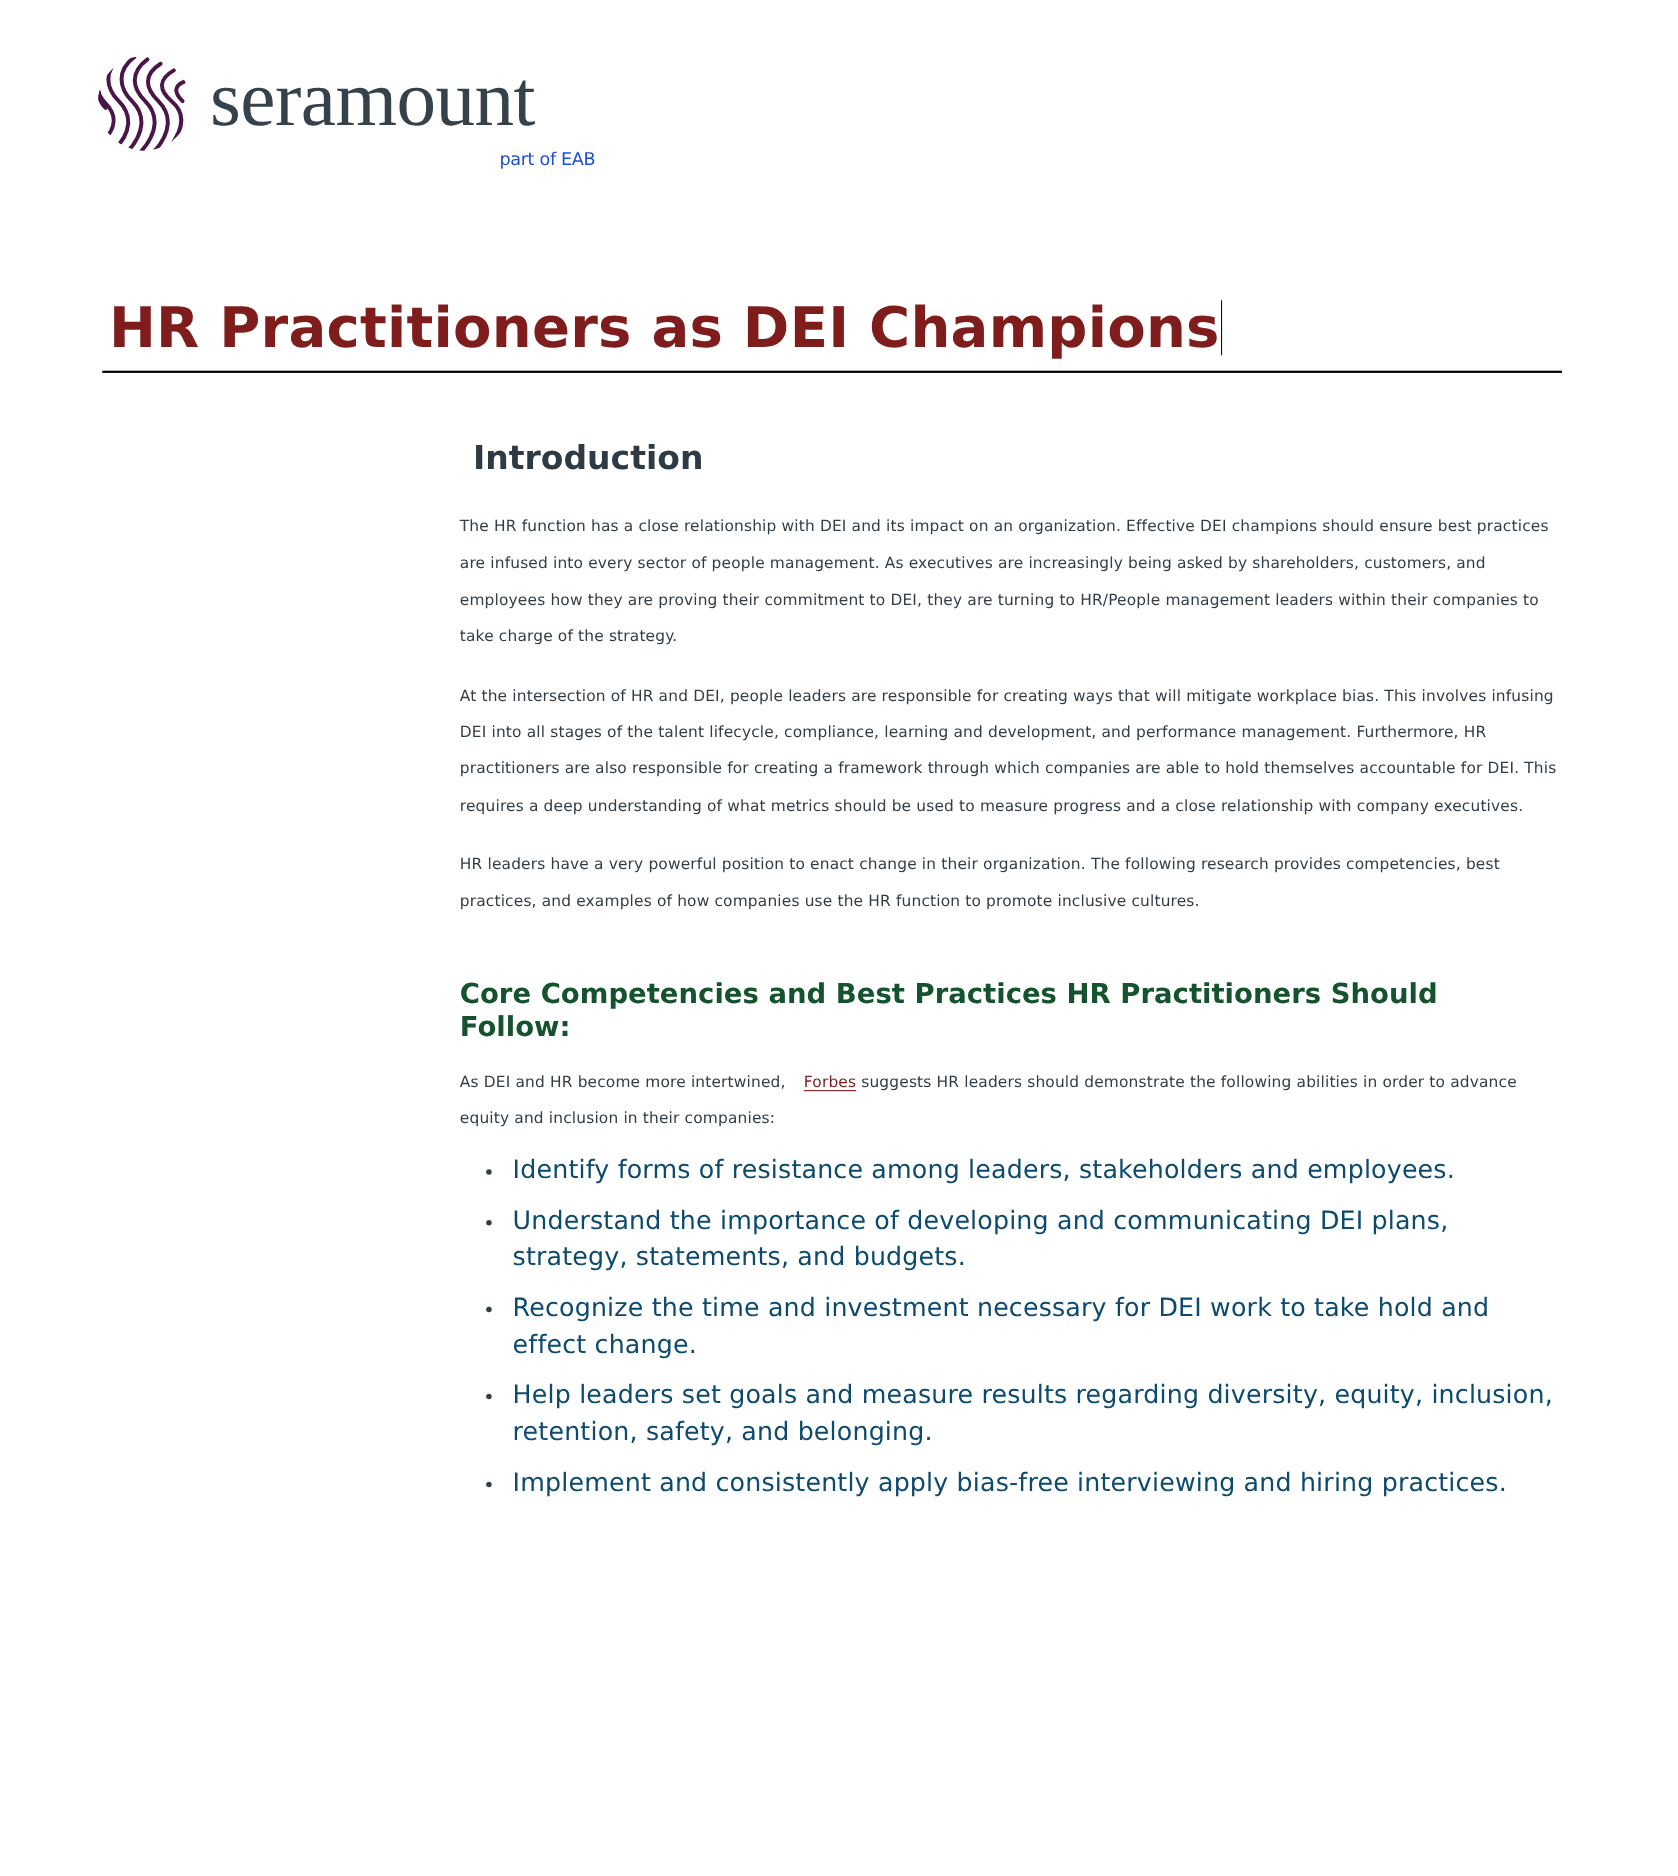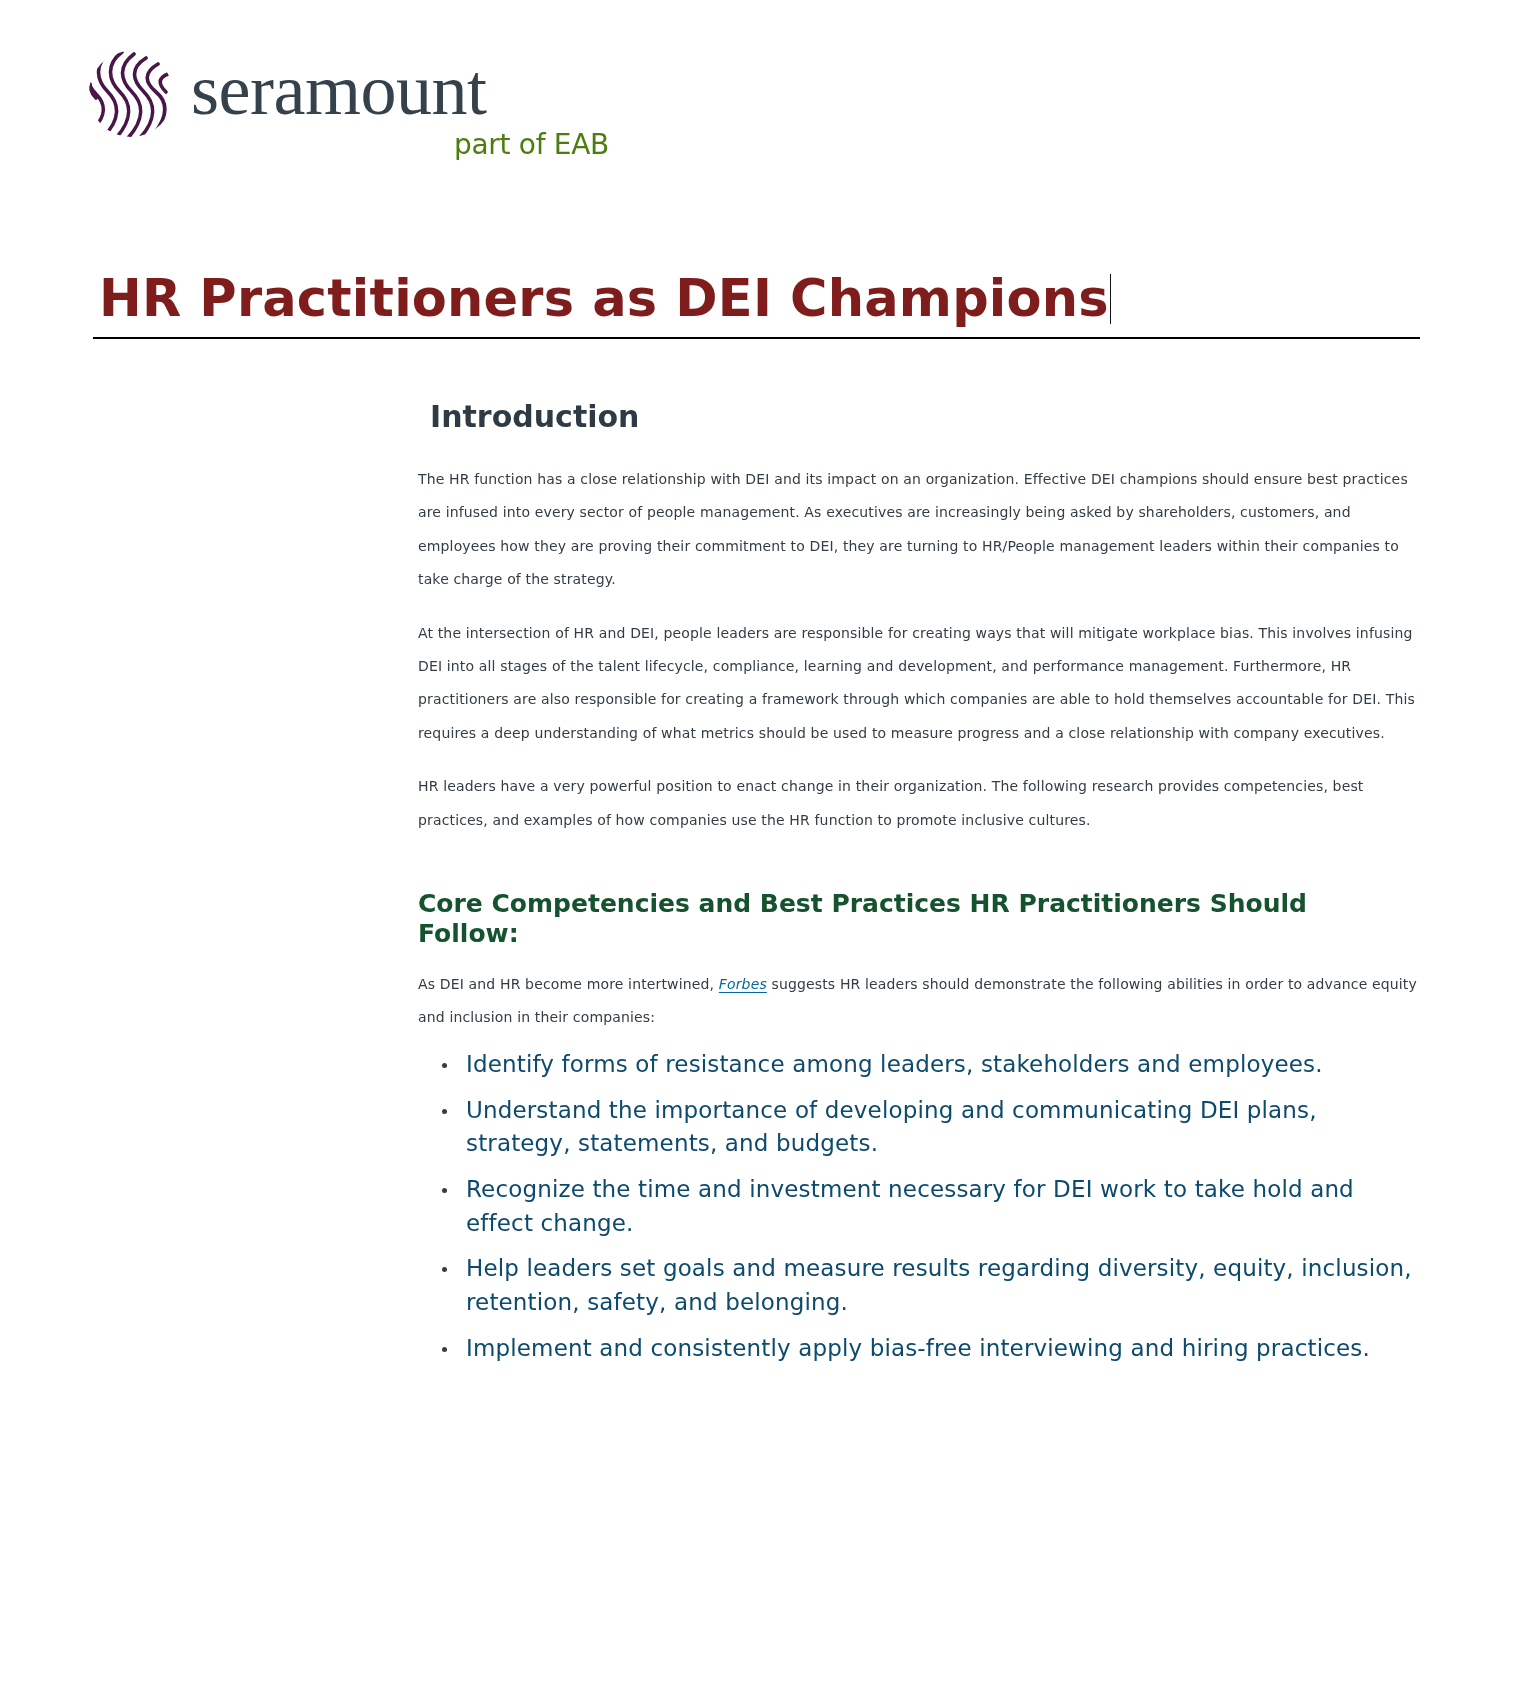--- a/index.html
+++ b/index.html
@@ -40,23 +40,23 @@
     letter-spacing: -0.5px;
     color: #35424b;
     white-space: nowrap;
     -webkit-text-stroke: 0px;
   }
   .logo-sub {
     position: absolute;
     left: 366px;
     top: 81px;
     font-family: "DejaVu Sans", sans-serif;
-    font-size: 28px;
+    font-size: 16px;
     line-height: 28px;
-    color: #4d7c0f;
+    color: #1d4ed8;
     white-space: nowrap;
     letter-spacing: -0.3px;
     text-align: center;
   }
   .doc-title {
     position: absolute;
     left: 99px;
     top: 266px;
     margin: 0;
     font-family: "DejaVu Sans", sans-serif;
@@ -104,24 +104,24 @@
     color: #14532d;
   }
   p.body {
     margin: 0;
     font-size: 14px;
     line-height: 33.4px;
     color: #333d45;
     letter-spacing: 0.15px;
   }
   a.link {
-    color: #0369a1;
-    font-style: italic;
+    color: #7f1d1d;
     text-decoration: underline;
     text-underline-offset: 3px;
+    margin-left: 12px;
   }
   ul.bullets {
     list-style: none;
     margin: 0;
     padding: 0;
   }
   ul.bullets li {
     position: relative;
     padding-left: 48px;
     font-size: 23px;

